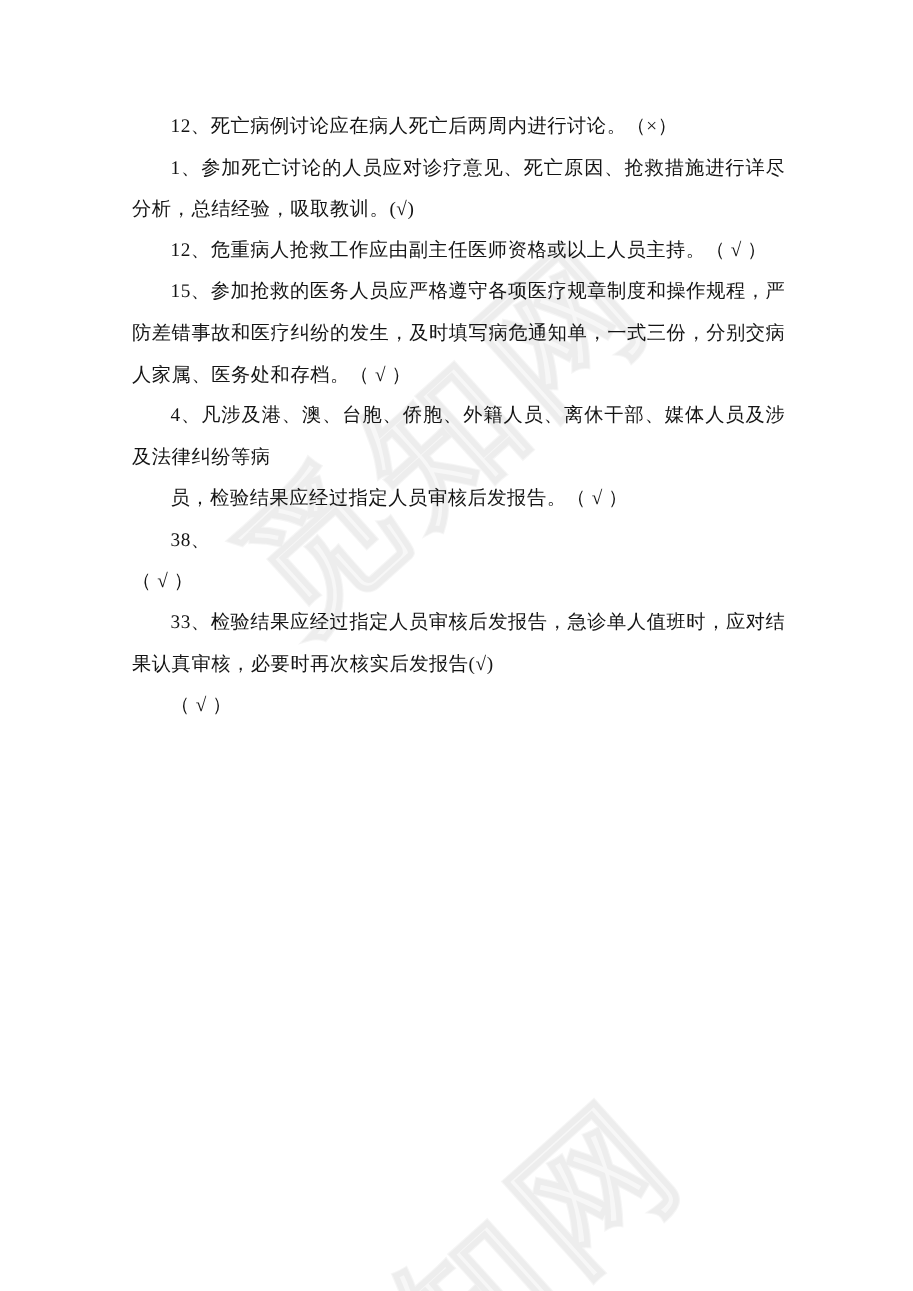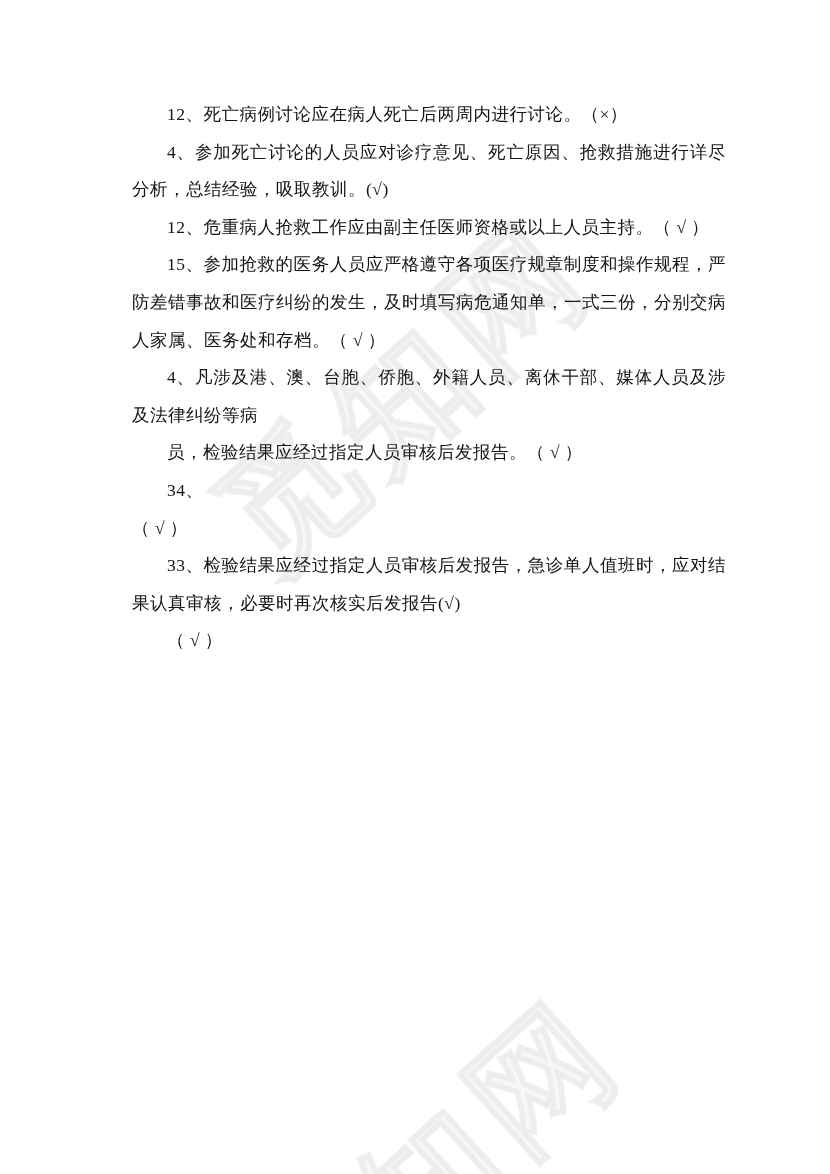--- a/index.html
+++ b/index.html
@@ -12,21 +12,21 @@
     position: relative;
     width: 830px;
     height: 1174px;
     background: #ffffff;
     overflow: hidden;
     font-family: "Liberation Serif", "DejaVu Serif", serif;
     color: #141414;
   }
   .content {
     position: absolute;
-    left: 132px;
+    left: 120px;
     top: 96px;
     width: 594px;
     font-size: 17.5px;
     line-height: 37.6px;
     text-align: justify;
     letter-spacing: 0.5px;
   }
   .para { margin: 0; }
   .para.indent { text-indent: 2em; }
 
@@ -55,23 +55,23 @@
   .content { z-index: 1; }
 </style>
 </head>
 <body>
 
 <div class="page">
   <div class="watermark wm-center">觅知网</div>
   <div class="watermark wm-bottom">觅知网</div>
   <div class="content">
       <p class="para indent">12、死亡病例讨论应在病人死亡后两周内进行讨论。（×）</p>
-      <p class="para indent">4、参加死亡讨论的人员应对诊疗意见、死亡原因、抢救措施进行详尽分析，总结经验，吸取教训。(√)</p>
+      <p class="para indent">1、参加死亡讨论的人员应对诊疗意见、死亡原因、抢救措施进行详尽分析，总结经验，吸取教训。(√)</p>
       <p class="para indent">12、危重病人抢救工作应由副主任医师资格或以上人员主持。（ √ ）</p>
       <p class="para indent">15、参加抢救的医务人员应严格遵守各项医疗规章制度和操作规程，严防差错事故和医疗纠纷的发生，及时填写病危通知单，一式三份，分别交病人家属、医务处和存档。（ √ ）</p>
       <p class="para indent">4、凡涉及港、澳、台胞、侨胞、外籍人员、离休干部、媒体人员及涉及法律纠纷等病</p>
       <p class="para indent">员，检验结果应经过指定人员审核后发报告。（ √ ）</p>
-      <p class="para indent">34、</p>
+      <p class="para indent">38、</p>
       <p class="para">（ √ ）</p>
       <p class="para indent">33、检验结果应经过指定人员审核后发报告，急诊单人值班时，应对结果认真审核，必要时再次核实后发报告(√)</p>
       <p class="para indent">（ √ ）</p>
     </div>
 </div>
 
 </body></html>

